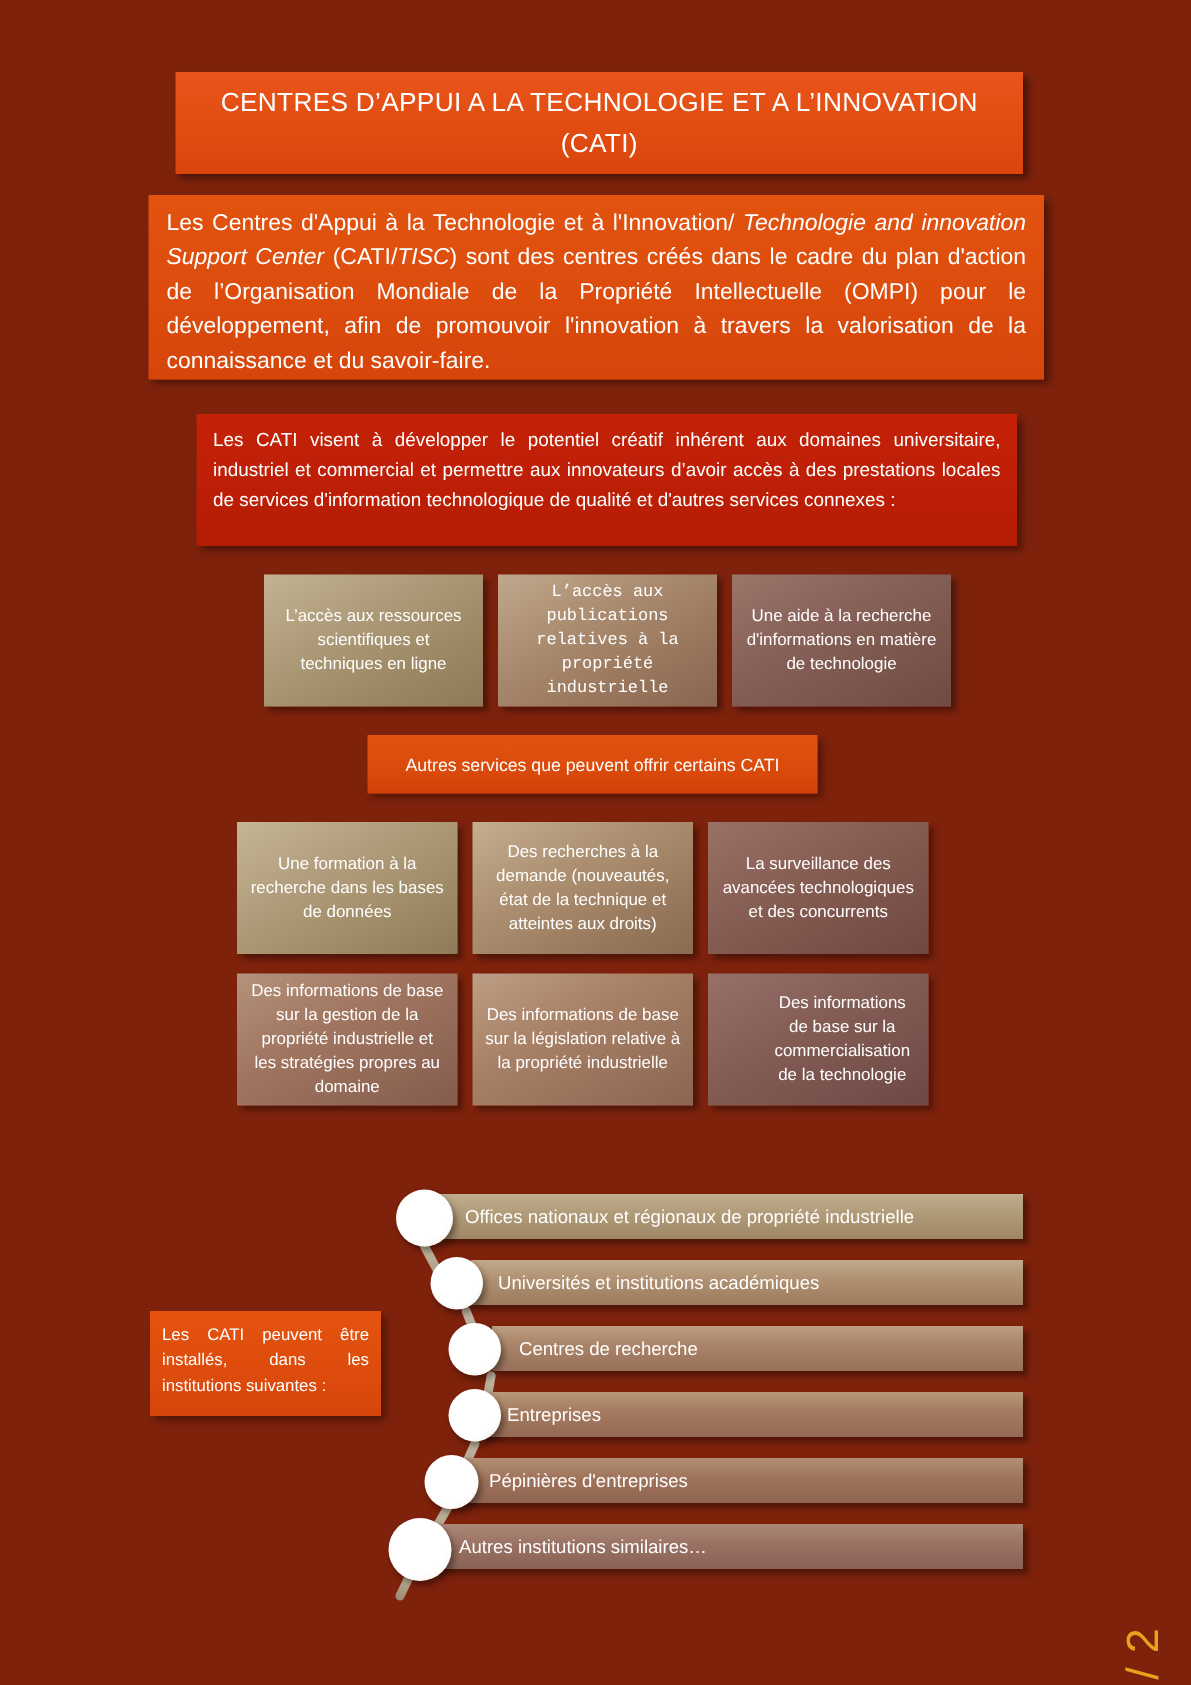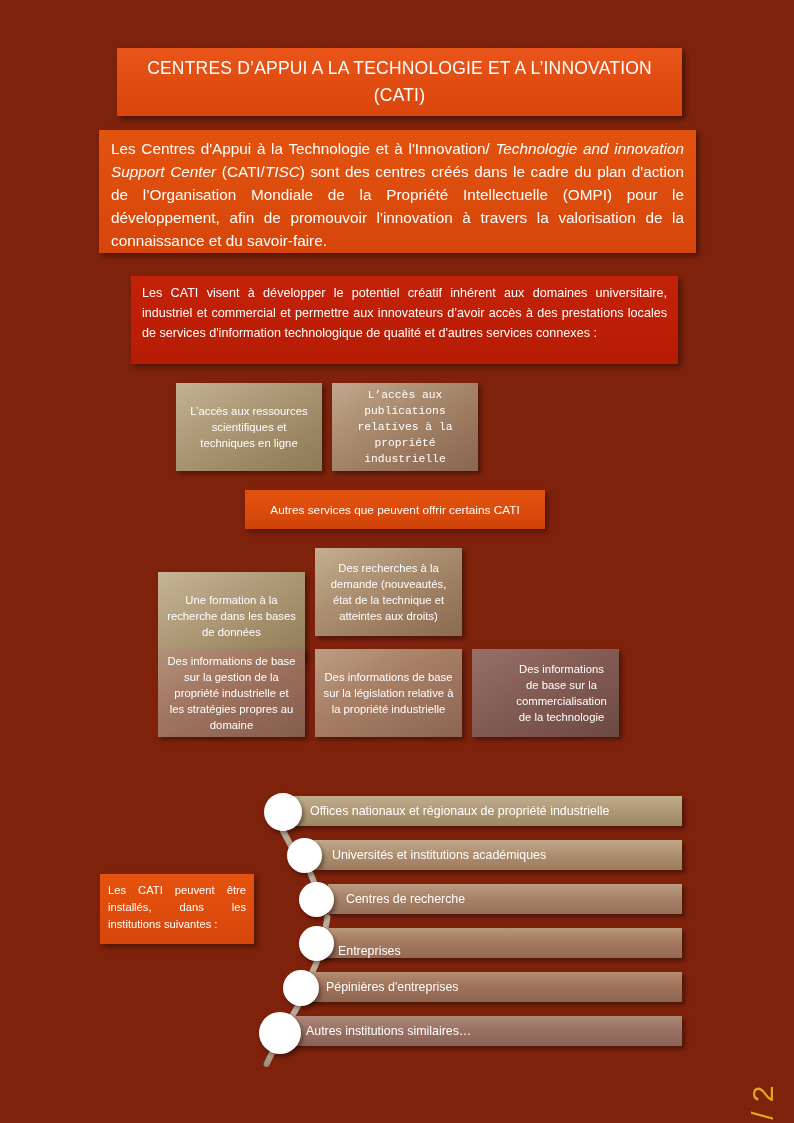--- a/index.html
+++ b/index.html
@@ -95,21 +95,21 @@
     text-align: center;
     font-size: 11.3px;
     line-height: 1.42;
     padding: 6px 8px;
     box-shadow: 3px 3px 4px rgba(0,0,0,0.38);
     color: #ffffff;
   }
   .c-tan   { background: linear-gradient(150deg,#C3B393 0%, #AD9A78 38%, #9C8763 72%, #8E7A58 100%); }
   .c-mid   { background: linear-gradient(150deg,#C0A88C 0%, #A98A6E 40%, #96735A 75%, #8A6650 100%); font-family: Liberation Mono, monospace; }
   .c-dark  { background: linear-gradient(150deg,#9A756A 0%, #866056 42%, #77534A 78%, #6E4B43 100%); }
-  .c-tan2  { background: linear-gradient(150deg,#C5B596 0%, #B09C7A 40%, #9E8965 75%, #8F7B59 100%); margin-top: 24px; }
+  .c-tan2  { background: linear-gradient(150deg,#C5B596 0%, #B09C7A 40%, #9E8965 75%, #8F7B59 100%); }
   .c-mid2  { background: linear-gradient(150deg,#C4AE90 0%, #AC8F71 40%, #98785C 76%, #8B6B51 100%); }
   .c-dark2 { background: linear-gradient(150deg,#9B7166 0%, #875E53 42%, #785047 78%, #6F4840 100%); }
   .c-tan3  { background: linear-gradient(150deg,#BC9E84 0%, #A88066 40%, #97705A 76%, #8B6550 100%); }
   .c-mid3  { background: linear-gradient(150deg,#B49279 0%, #A07560 42%, #8F6654 78%, #845C4C 100%); }
   .c-dark3 { background: linear-gradient(150deg,#97706A 0%, #845D55 42%, #76504A 78%, #6D4844 100%); padding-left: 40px; }
 
   #row1 { left: 160px; top: 383px; padding-left: 16px; }
   #row1 .card { width: 146px; height: 88px; }
   #row2 { left: 158px; top: 548px; }
   #row2 .card { width: 147px; height: 88px; }
@@ -166,21 +166,21 @@
     display: flex;
     align-items: center;
     box-sizing: border-box;
     font-size: 12.4px;
     color: #ffffff;
     box-shadow: 3px 3px 4px rgba(0,0,0,0.38);
   }
   .tl-g0 { background: linear-gradient(180deg,#C0AD8E 0%, #B09A78 45%, #9E8765 100%); }
   .tl-g1 { background: linear-gradient(180deg,#C1A98C 0%, #AF9071 45%, #9D7B5E 100%); }
   .tl-g2 { background: linear-gradient(180deg,#BB9E82 0%, #A98268 45%, #97705A 100%); }
-  .tl-g3 { background: linear-gradient(180deg,#B79879 0%, #A67A60 45%, #946954 100%); align-items: flex-end; }
+  .tl-g3 { background: linear-gradient(180deg,#B79879 0%, #A67A60 45%, #946954 100%); }
   .tl-g4 { background: linear-gradient(180deg,#B28F73 0%, #A0735B 45%, #8F6450 100%); }
   .tl-g5 { background: linear-gradient(180deg,#AB8878 0%, #9A7263 45%, #8A6255 100%); }
 
   .tl-circle {
     position: absolute;
     border-radius: 50%;
     background: radial-gradient(circle at 38% 32%, #ffffff 0%, #ffffff 62%, #f2efe9 100%);
     box-shadow: 2px 3px 4px rgba(0,0,0,0.40);
   }
   .tl-connector {
@@ -215,27 +215,29 @@
   <p><span>Les Centres d'Appui à la Technologie et à l'Innovation/ </span><span class="ital">Technologie and innovation Support Center</span><span> (CATI/</span><span class="ital">TISC</span><span>) sont des centres créés dans le cadre du plan d'action de l’Organisation Mondiale de la Propriété Intellectuelle (OMPI) pour le développement, afin de promouvoir l'innovation à travers la valorisation de la connaissance et du savoir-faire.</span></p>
 </div>
 
 <div id="aims-box">
   <p>Les CATI visent à développer le potentiel créatif inhérent aux domaines universitaire, industriel et commercial et permettre aux innovateurs d’avoir accès à des prestations locales de services d'information technologique de qualité et d'autres services connexes :</p>
 </div>
 
 <div class="card-row" id="row1">
   <div class="card c-tan">L’accès aux ressources scientifiques et techniques en ligne</div>
   <div class="card c-mid">L’accès aux publications relatives à la propriété industrielle</div>
+  <div class="card c-dark">Une aide à la recherche d'informations en matière de technologie</div>
 </div>
 
 <div id="other-services-bar">Autres services que peuvent offrir certains CATI</div>
 
 <div class="card-row" id="row2">
   <div class="card c-tan2">Une formation à la recherche dans les bases de données</div>
   <div class="card c-mid2">Des recherches à la demande (nouveautés, état de la technique et atteintes aux droits)</div>
+  <div class="card c-dark2">La surveillance des avancées technologiques et des concurrents</div>
 </div>
 
 <div class="card-row" id="row3">
   <div class="card c-mid3">Des informations de base sur la gestion de la propriété industrielle et les stratégies propres au domaine</div>
   <div class="card c-tan3">Des informations de base sur la législation relative à la propriété industrielle</div>
   <div class="card c-dark3">Des informations de base sur la commercialisation de la technologie</div>
 </div>
 
 <div id="install-note">
   <p>Les CATI peuvent être installés, dans les institutions suivantes :</p>

